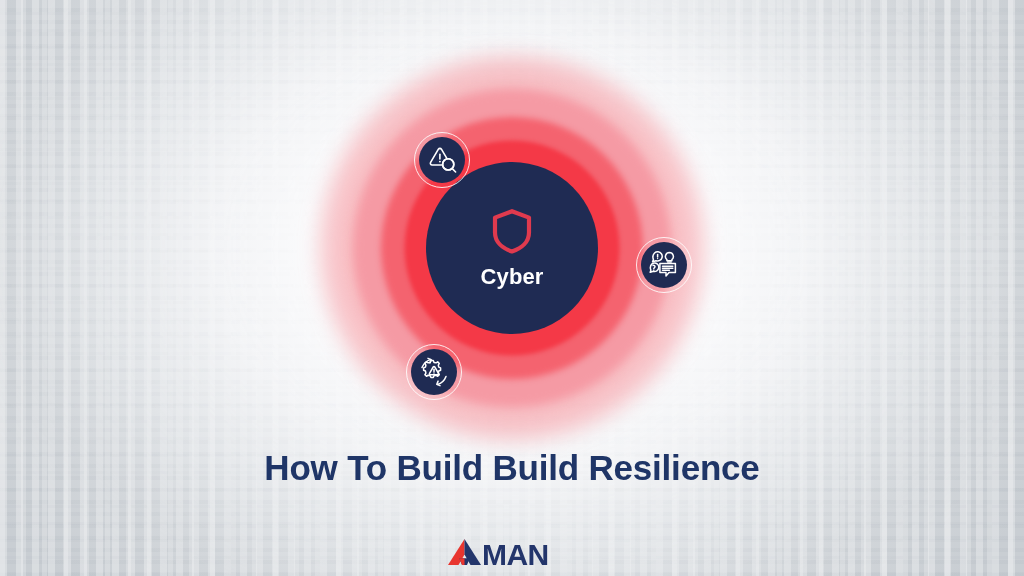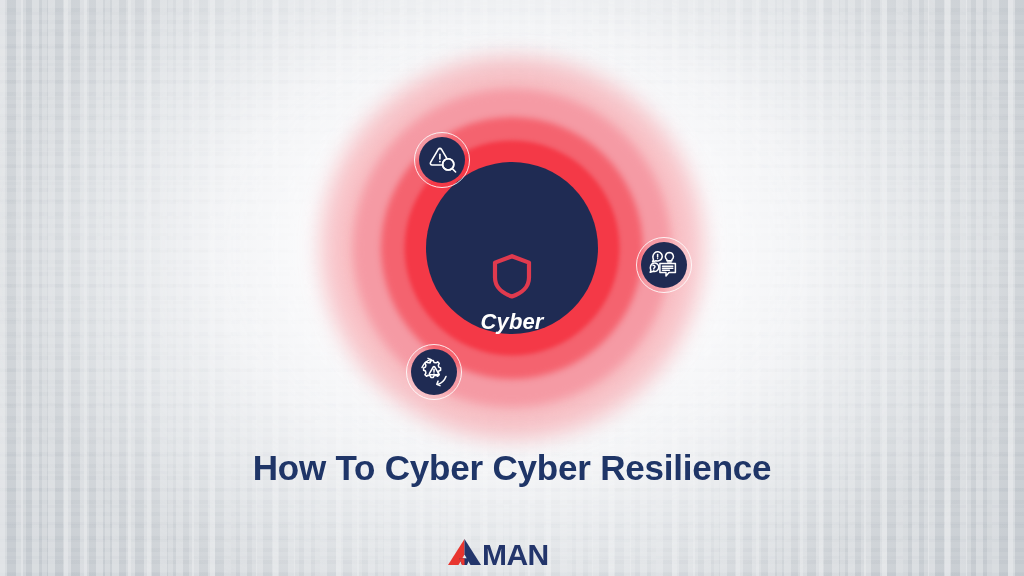--- a/index.html
+++ b/index.html
@@ -87,23 +87,22 @@
   .ring.r4 {                 
     width:215px; height:215px;
     background:radial-gradient(circle at 50% 50%,
         #f43947 82%, #f43f4d 94%, rgba(244,66,80,.95) 100%);
     filter:blur(2px);
   }
   .ring.core {               
     width:172px; height:172px;
     background:#1f2b53;
     display:flex; flex-direction:column;
-    align-items:center; justify-content:flex-end;
+    align-items:center; justify-content:center;
     gap:2px;
-    font-style:italic;
   }
 
   .shield { margin-bottom:9px; display:block; }
 
   .core-label {
     color:#ffffff;
     font-size:22px;
     font-weight:bold;
     line-height:1.08;
     letter-spacing:.1px;
@@ -223,21 +222,21 @@
           <path d="M17 7.4 l2.1 .45 1.6 -1.0 1.6 1.6 -1.0 1.6 .45 2.1 1.85 .75 0 2.3 -1.85 .75 -.45 2.1 1.0 1.6 -1.6 1.6 -1.6 -1.0 -2.1 .45 -.75 1.85 -2.3 0 -.75 -1.85 -2.1 -.45 -1.6 1.0 -1.6 -1.6 1.0 -1.6 -.45 -2.1 -1.85 -.75 0 -2.3 1.85 -.75 .45 -2.1 -1.0 -1.6 1.6 -1.6 1.6 1.0 2.1 -.45 .75 -1.85 2.3 0 Z"></path>
 
           <path d="M16.2 12.0 C16.6 11.4 17.4 11.4 17.8 12.0 L21.5 18.4 C21.9 19.0 21.5 19.7 20.8 19.7 L13.2 19.7 C12.5 19.7 12.1 19.0 12.5 18.4 Z"></path>
           <path d="M17 14.2 L17 16.4"></path>
           <circle cx="17" cy="18.0" r=".72" fill="#ffffff" stroke="none"></circle>
         </g>
       </svg>
     </div>
   </div>
 
-  <div class="headline">How To Cyber Cyber Resilience</div>
+  <div class="headline">How To Build Build Resilience</div>
 
   <div class="logo">
     <svg class="logo-mark" width="124" height="32" viewBox="0 0 124 32">
 
       <path d="M18.5 3 L2 29 L12.5 29 L18.5 18.5 Z" fill="#e8352f"></path>
       <path d="M18.5 3 L35 29 L24.5 29 L18.5 18.5 Z" fill="#23356b"></path>
       <path d="M13.3 22.3 L23.7 22.3 L21.0 29 L16.0 29 Z" fill="#23356b"></path>
       <path d="M13.3 22.3 L18.5 22.3 L18.5 29 L16.0 29 Z" fill="#e8352f"></path>
 
       <text x="36" y="29" font-family="'Liberation Sans', sans-serif" font-size="30" font-weight="bold" fill="#23356b" letter-spacing="-0.6">MAN</text>

